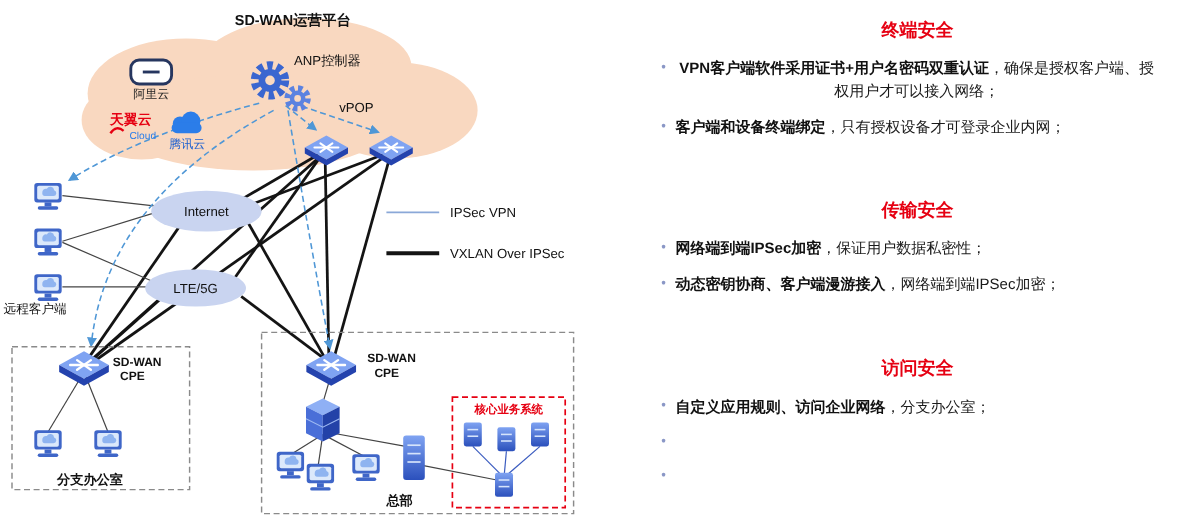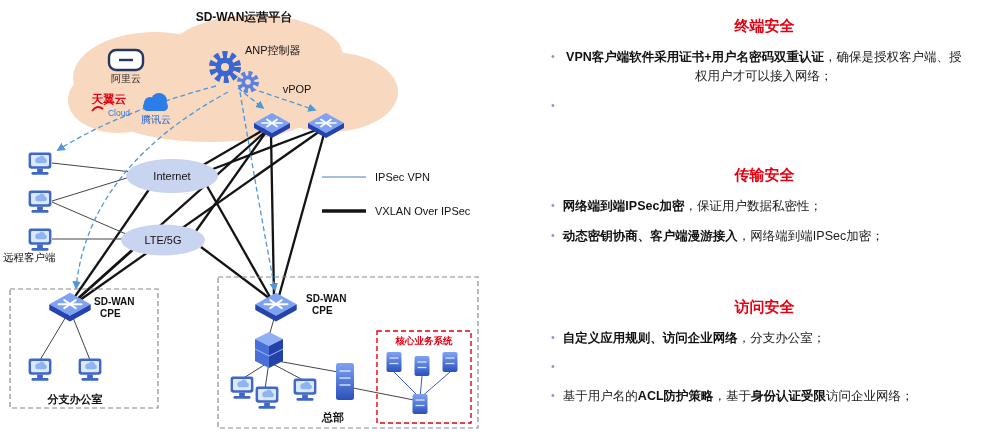--- a/index.html
+++ b/index.html
@@ -208,20 +208,21 @@
 
     <section>
       <h2 class="sec-title">终端安全</h2>
       <ul class="bullets">
         <li class="bullet">
           <span class="dot">•</span>
           <p class="btext"><span></span><b>VPN客户端软件采用证书+用户名密码双重认证</b><span></span><b></b><span>，确保是授权客户端、授权用户才可以接入网络；</span></p>
         </li>
         <li class="bullet">
           <span class="dot">•</span>
+          <p class="btext"><span></span><b>客户端和设备终端绑定</b><span></span><b></b><span>，只有授权设备才可登录企业内网；</span></p>
         </li>
       </ul>
     </section>
 
     <section>
       <h2 class="sec-title">传输安全</h2>
       <ul class="bullets">
         <li class="bullet">
           <span class="dot">•</span>
           <p class="btext"><span></span><b>网络端到端IPSec加密</b><span></span><b></b><span>，保证用户数据私密性；</span></p>
@@ -238,19 +239,18 @@
       <ul class="bullets">
         <li class="bullet">
           <span class="dot">•</span>
           <p class="btext"><span></span><b>自定义应用规则、访问企业网络</b><span></span><b></b><span>，分支办公室；</span></p>
         </li>
         <li class="bullet">
           <span class="dot">•</span>
         </li>
         <li class="bullet">
           <span class="dot">•</span>
-          <p class="btext"><span>基于用户名的</span><b>ACL防护策略</b><span>，基于</span><b>身份认证受限</b><span>访问企业网络；</span></p>
         </li>
       </ul>
     </section>
 
   </div>
 </div>
 
 </body></html>

